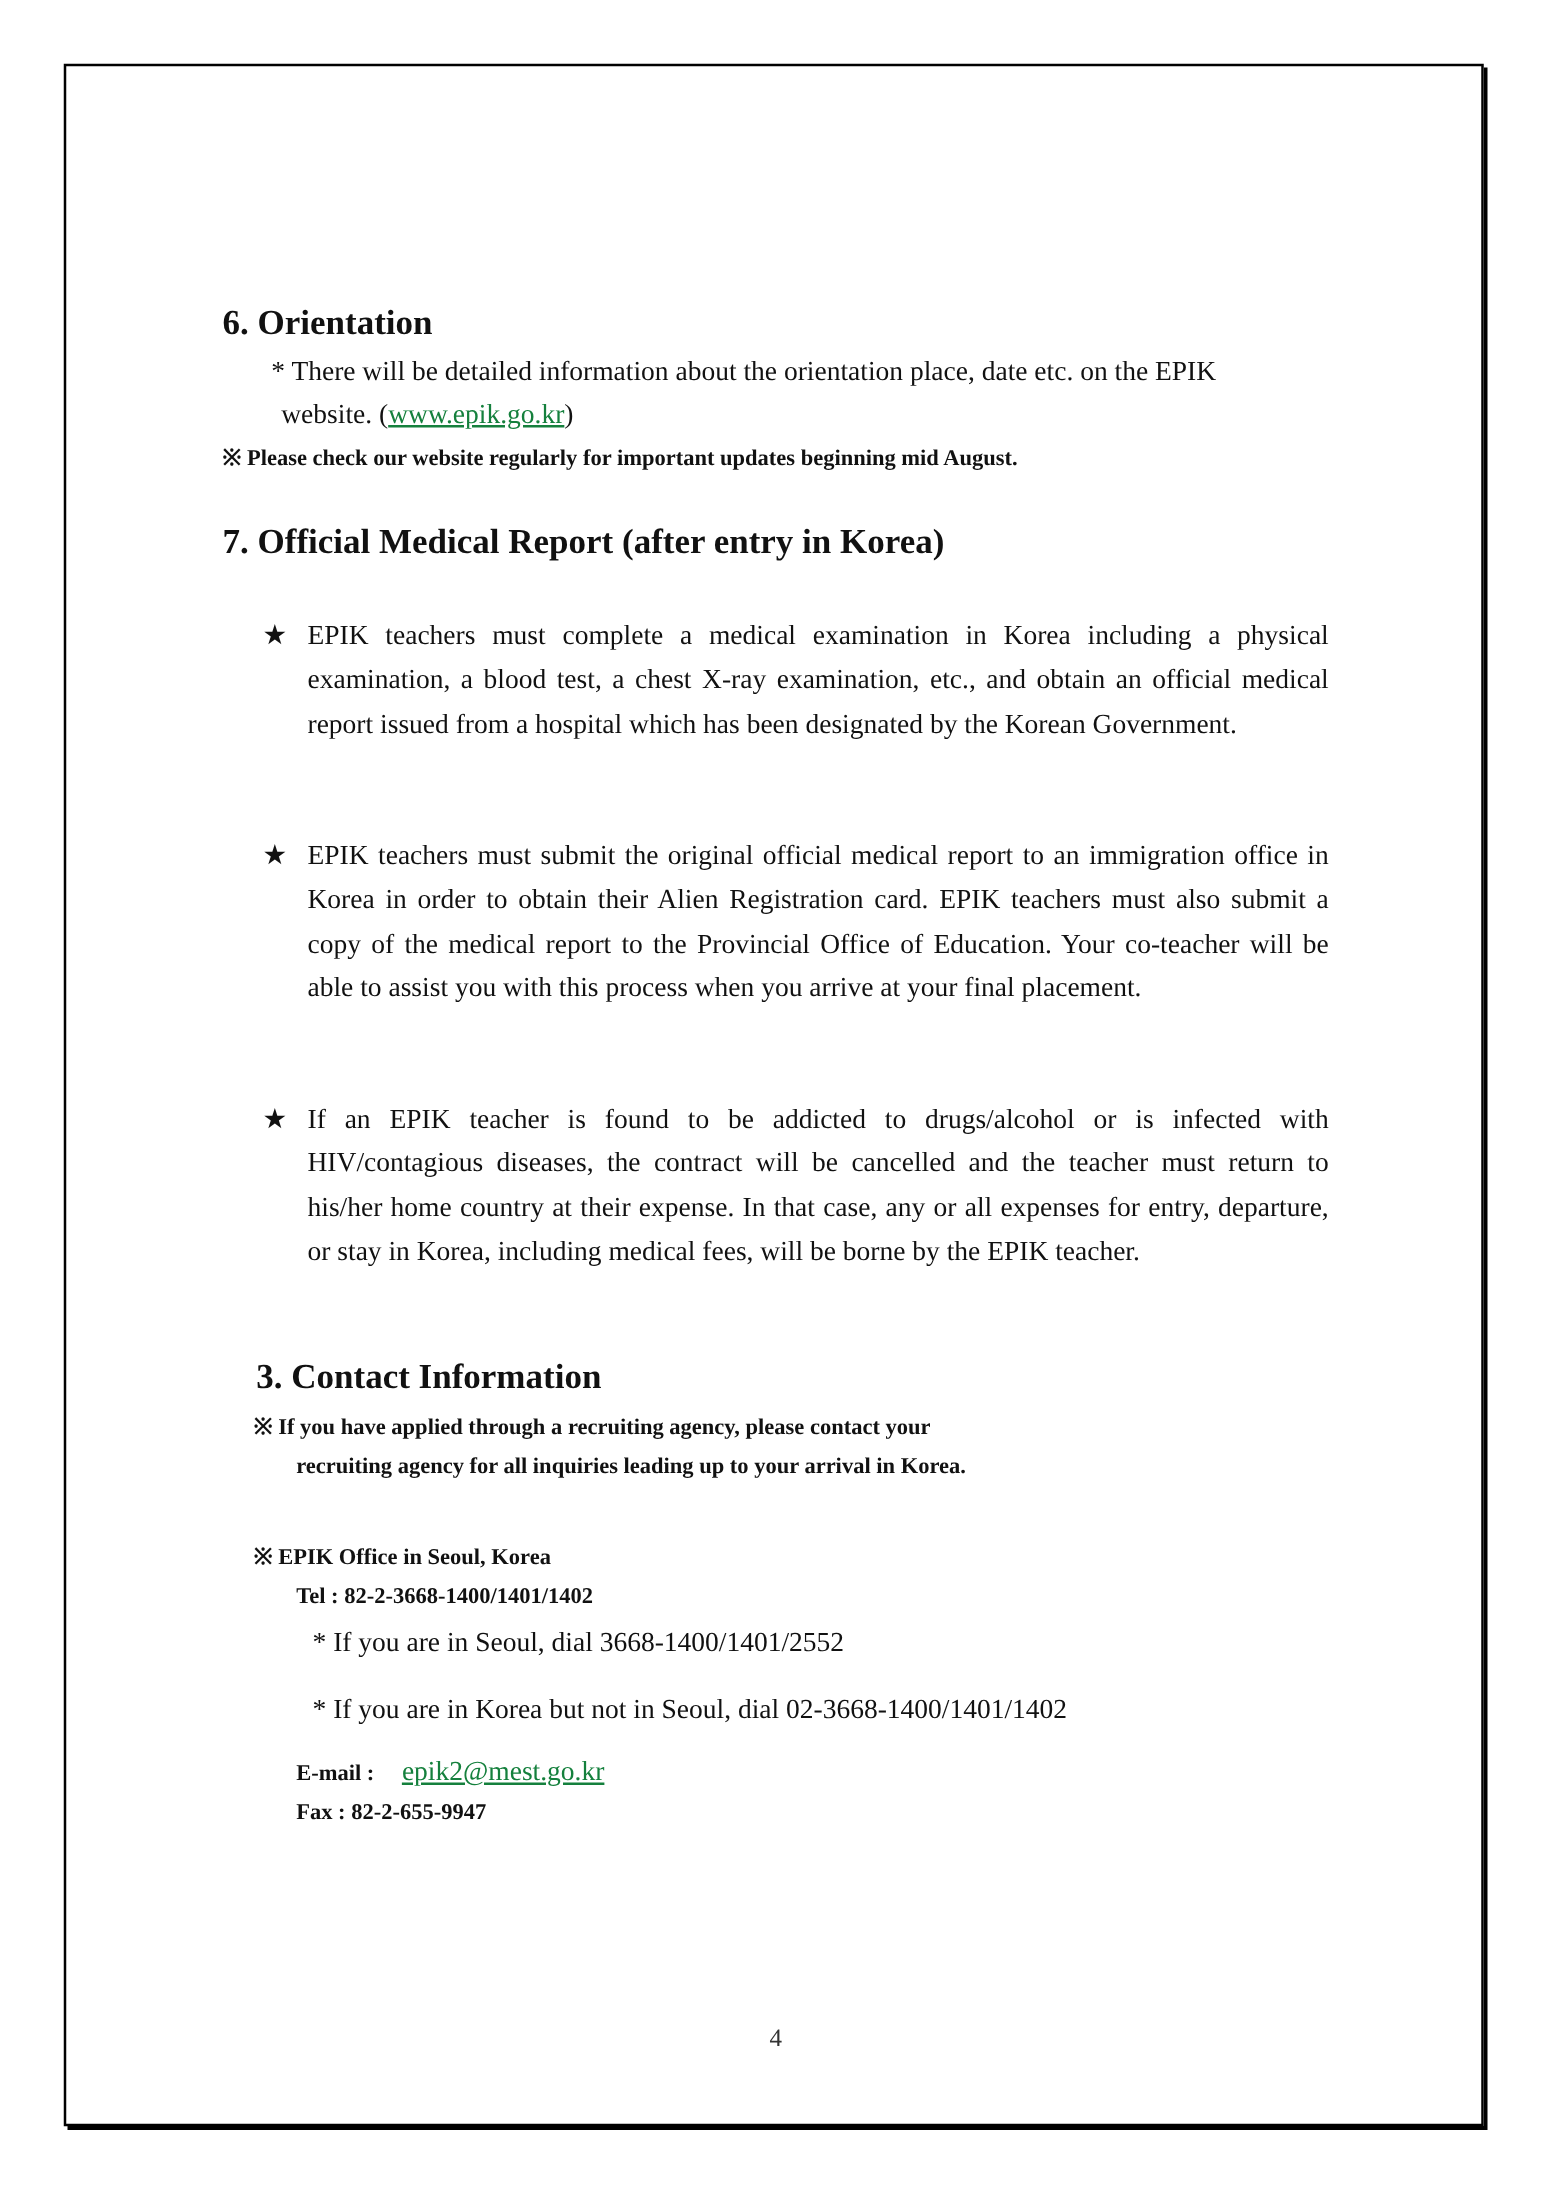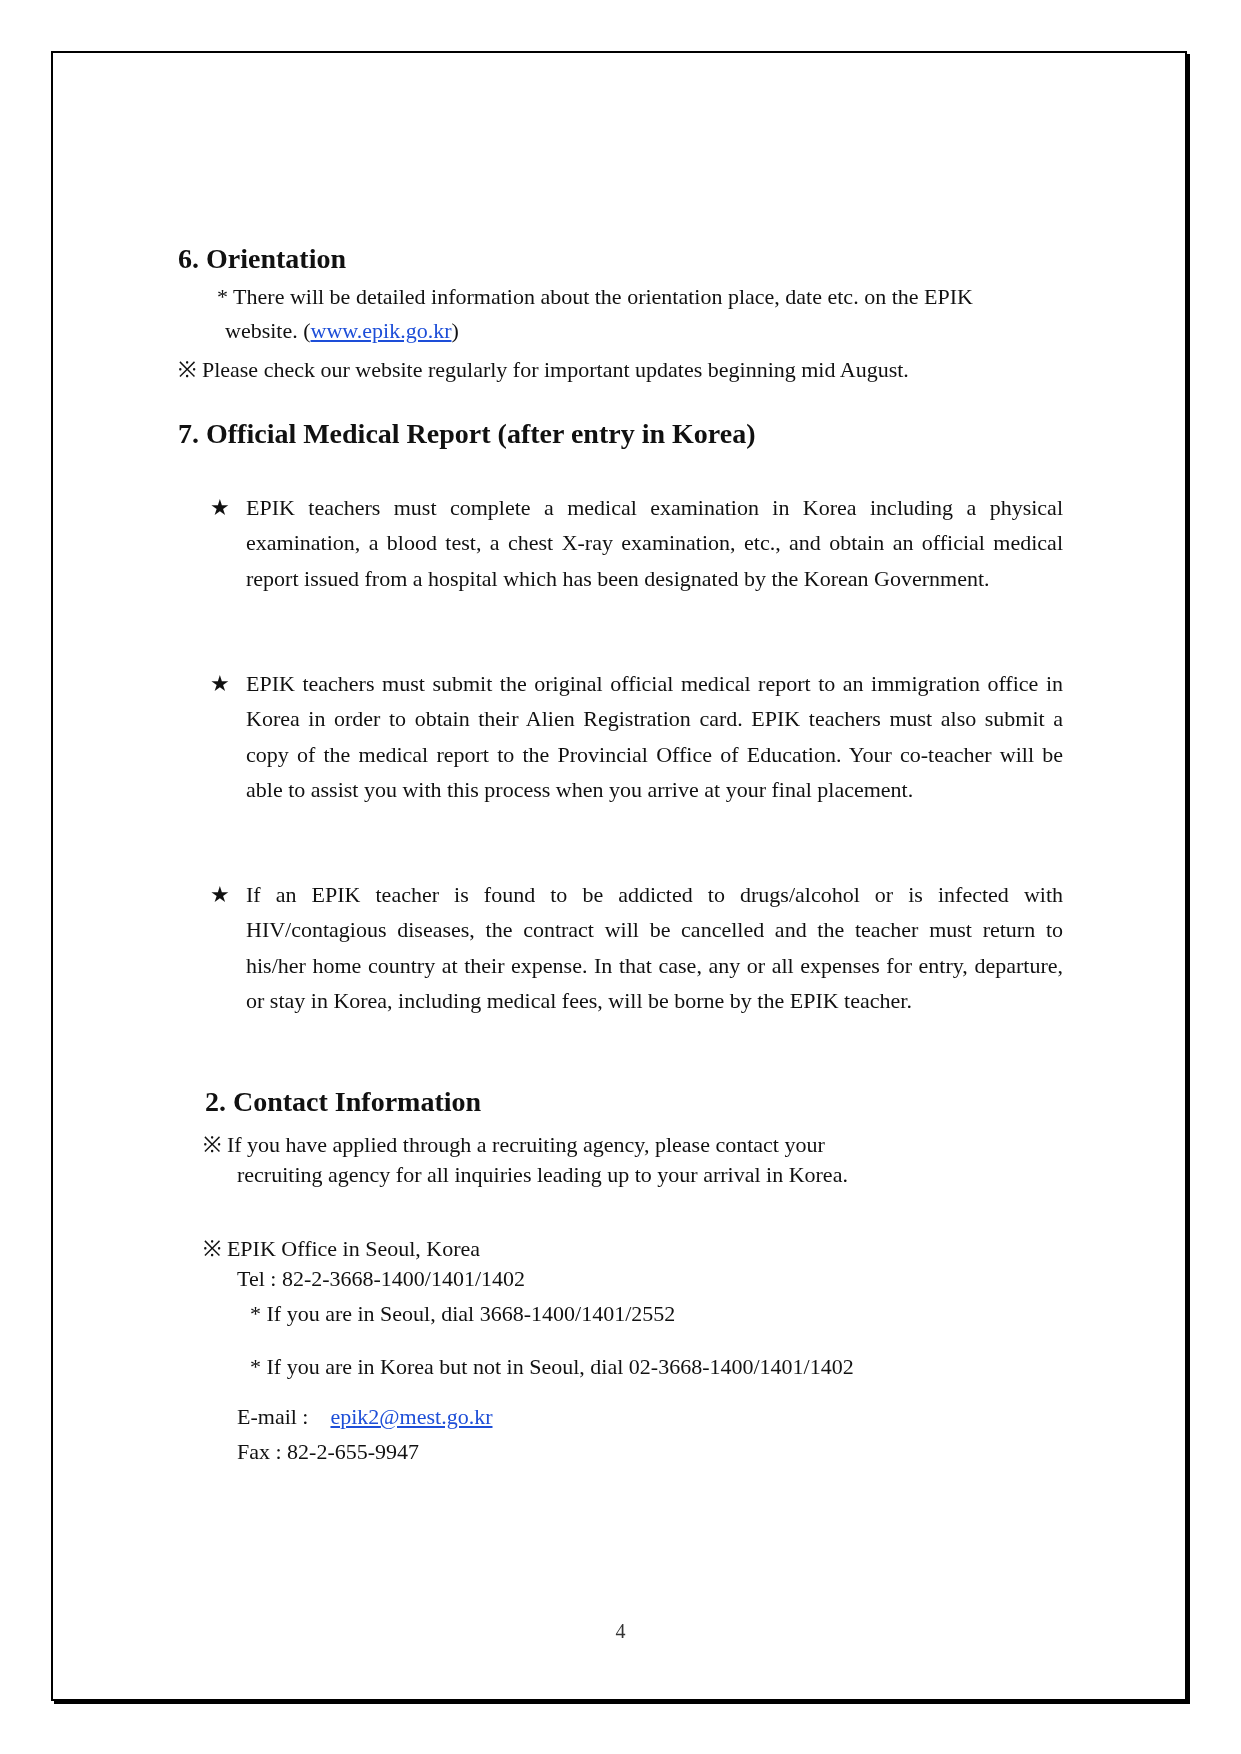--- a/index.html
+++ b/index.html
@@ -2,23 +2,23 @@
 <html><head>
   <meta charset="utf-8">
   <style>
     html, body { margin: 0; padding: 0; background: #ffffff; }
     body { width: 1241px; height: 1754px; position: relative; overflow: hidden;
            font-family: "Liberation Serif", "DejaVu Serif", serif; color: #111; }
     .frame { position: absolute; left: 51px; top: 51px; width: 1136px; height: 1650px;
              border: 2px solid #000; box-shadow: 3px 3px 0 #000; box-sizing: border-box; }
     .abs { position: absolute; white-space: nowrap; }
     .h { font-weight: bold; font-size: 28px; text-align: right; }
-    .b { font-weight: normal; font-size: 22px; }
+    .b { font-weight: bold; font-size: 18px; }
     .t { font-size: 22px; }
-    a.link { color: #1d4ed8; text-decoration: underline; }
+    a.link { color: #15803d; text-decoration: underline; }
     .para { position: absolute; left: 210px; width: 853px; font-size: 22px; line-height: 35.3px; }
     .para .star { position: absolute; left: 0; top: 0; }
     .para .body { margin-left: 36px; text-align: justify; text-align-last: left; }
     .pagenum { position: absolute; left: 0; width: 1241px; text-align: center; top: 1620px;
                font-size: 20px; color: #333; }
   </style>
 </head>
 <body>
 
 <div class="frame"></div>
@@ -43,21 +43,21 @@
 <div class="para" style="top:666px;">
   <span class="star">★</span>
   <div class="body">EPIK teachers must submit the original official medical report to an immigration office in Korea in order to obtain their Alien Registration card. EPIK teachers must also submit a copy of the medical report to the Provincial Office of Education. Your co-teacher will be able to assist you with this process when you arrive at your final placement.</div>
 </div>
 
 <div class="para" style="top:877px;">
   <span class="star">★</span>
   <div class="body">If an EPIK teacher is found to be addicted to drugs/alcohol or is infected with HIV/contagious diseases, the contract will be cancelled and the teacher must return to his/her home country at their expense. In that case, any or all expenses for entry, departure, or stay in Korea, including medical fees, will be borne by the EPIK teacher.</div>
 </div>
 
-<div class="abs h" style="left:205px; top:1086px;">2. Contact Information</div>
+<div class="abs h" style="left:205px; top:1086px;">3. Contact Information</div>
 <div class="abs b" style="left:203px; top:1128px;">
   <span>※</span>
   <span>If you have applied through a recruiting agency, please contact your</span>
 </div>
 <div class="abs b" style="left:237px; top:1162px;">recruiting agency for all inquiries leading up to your arrival in Korea.</div>
 
 <div class="abs b" style="left:203px; top:1232px;">
   <span>※</span>
   <span>EPIK Office in Seoul, Korea</span>
 </div>

